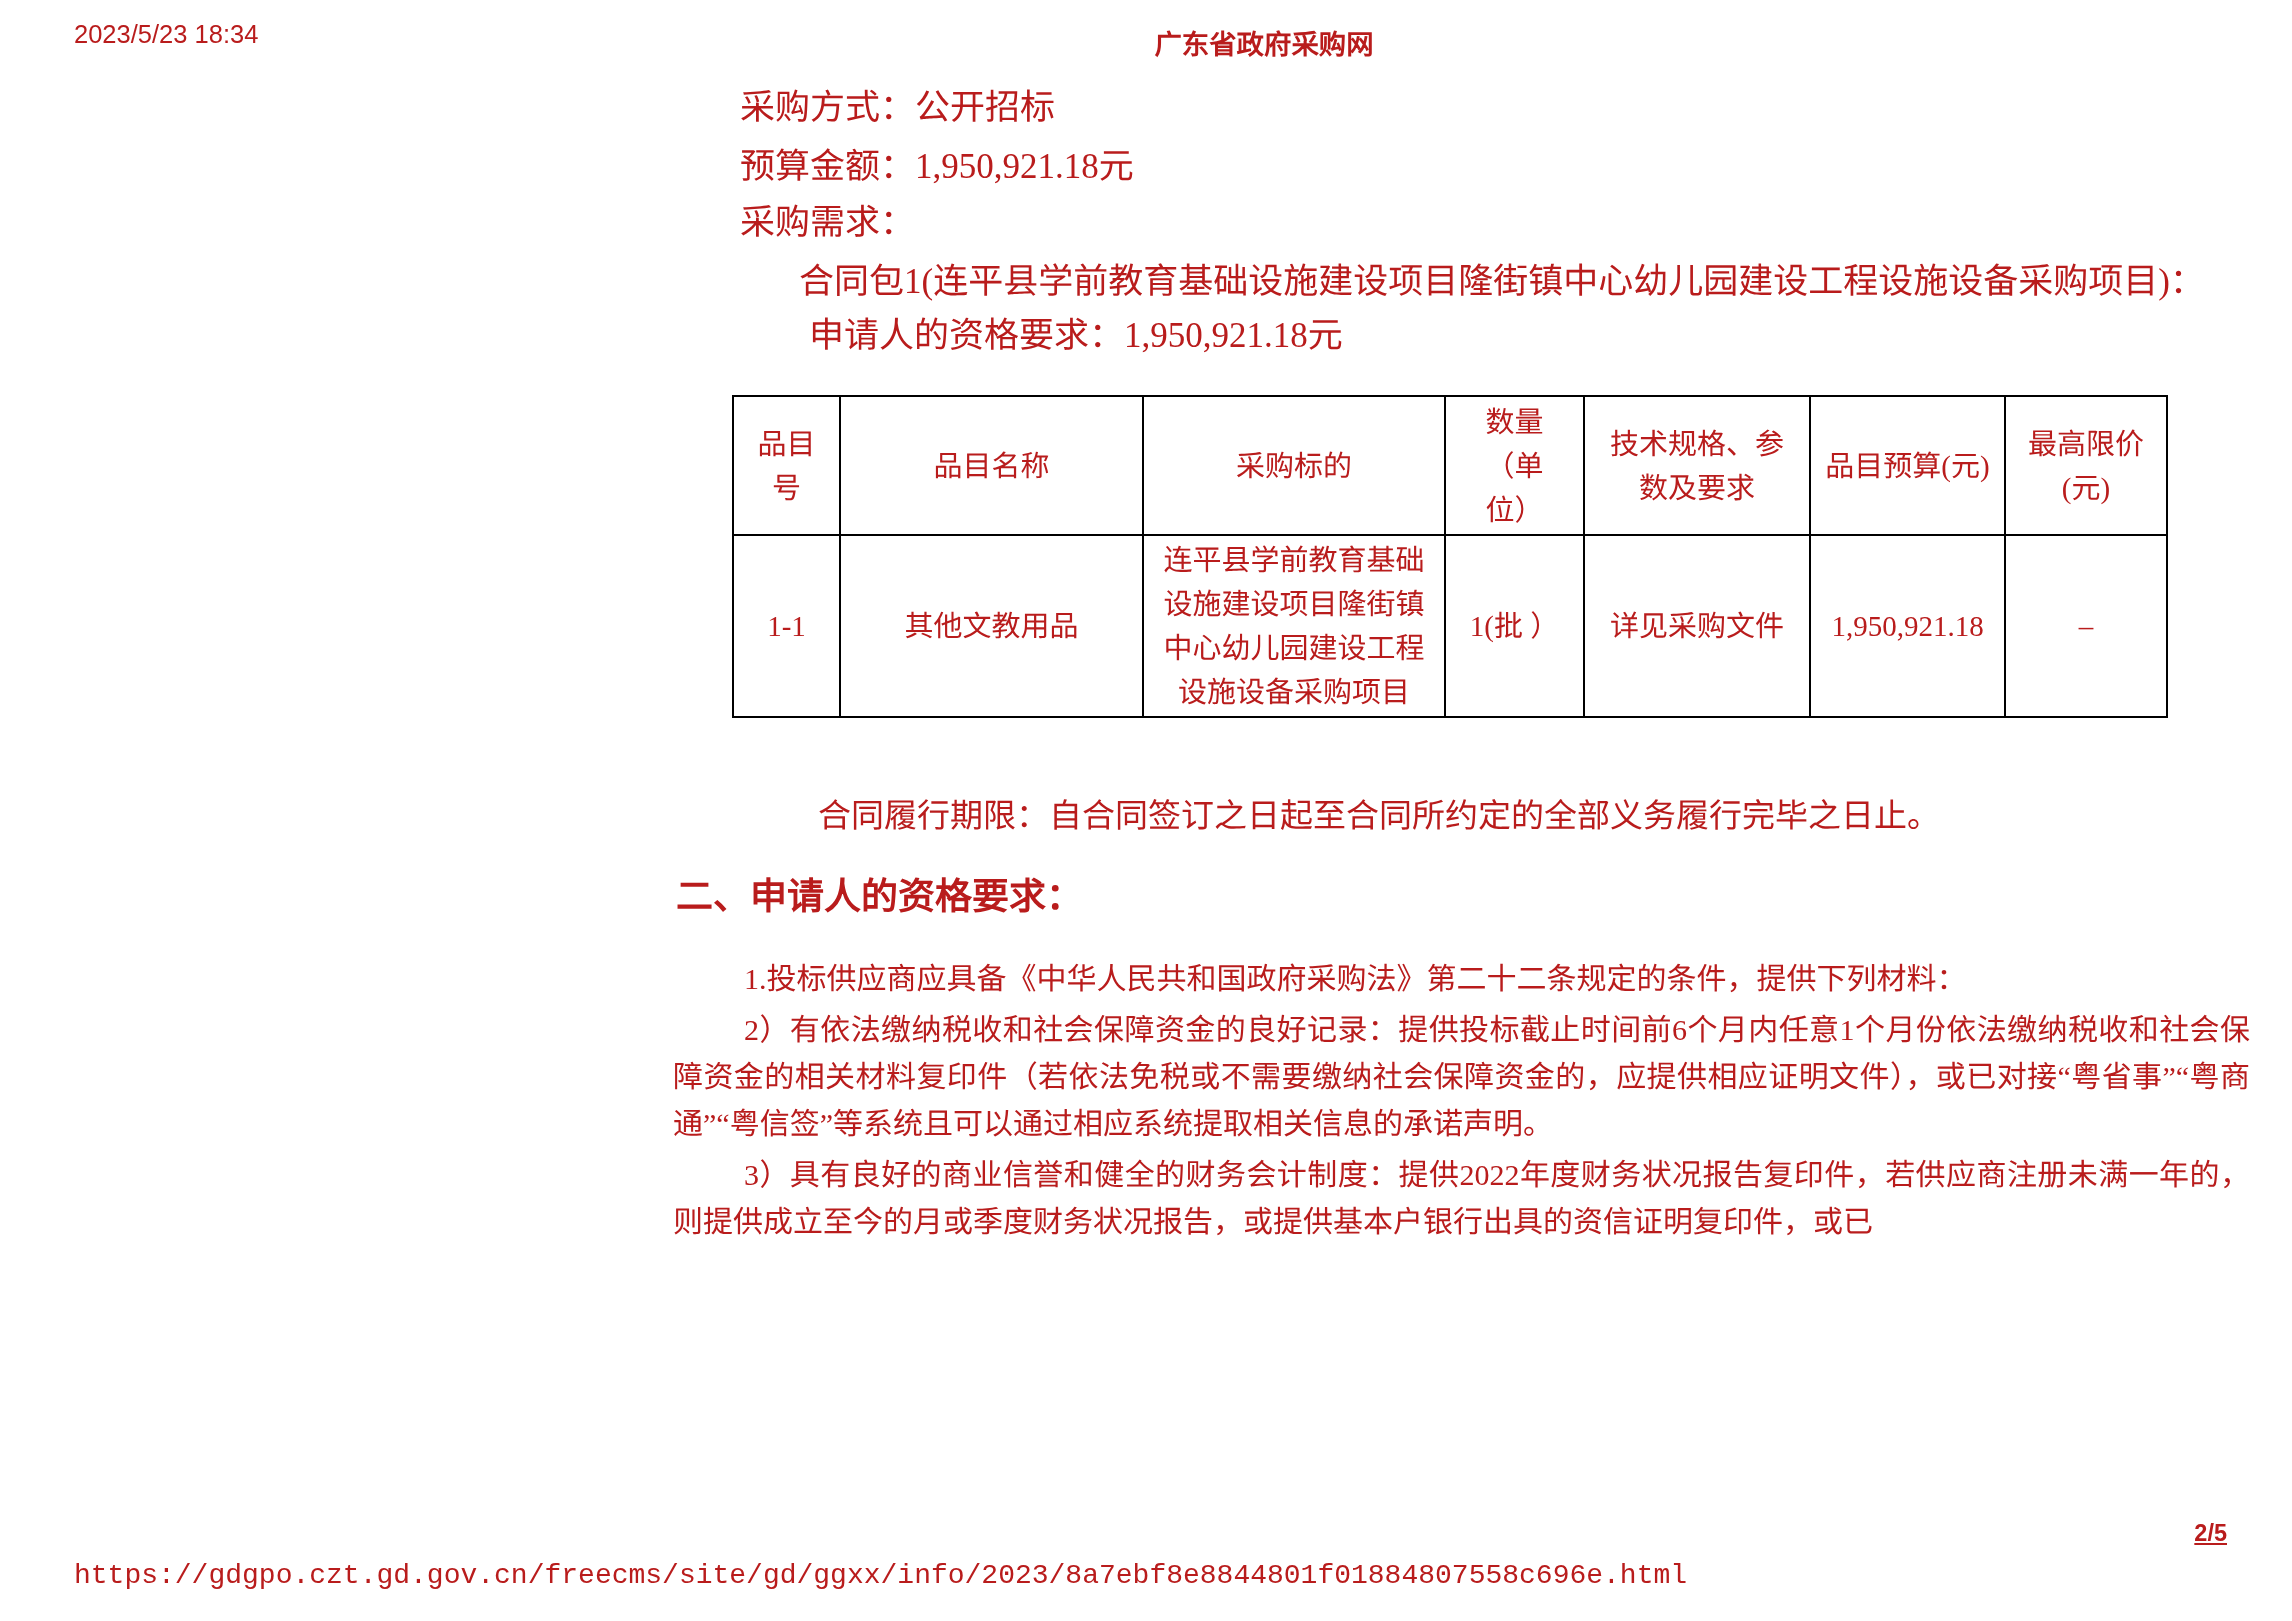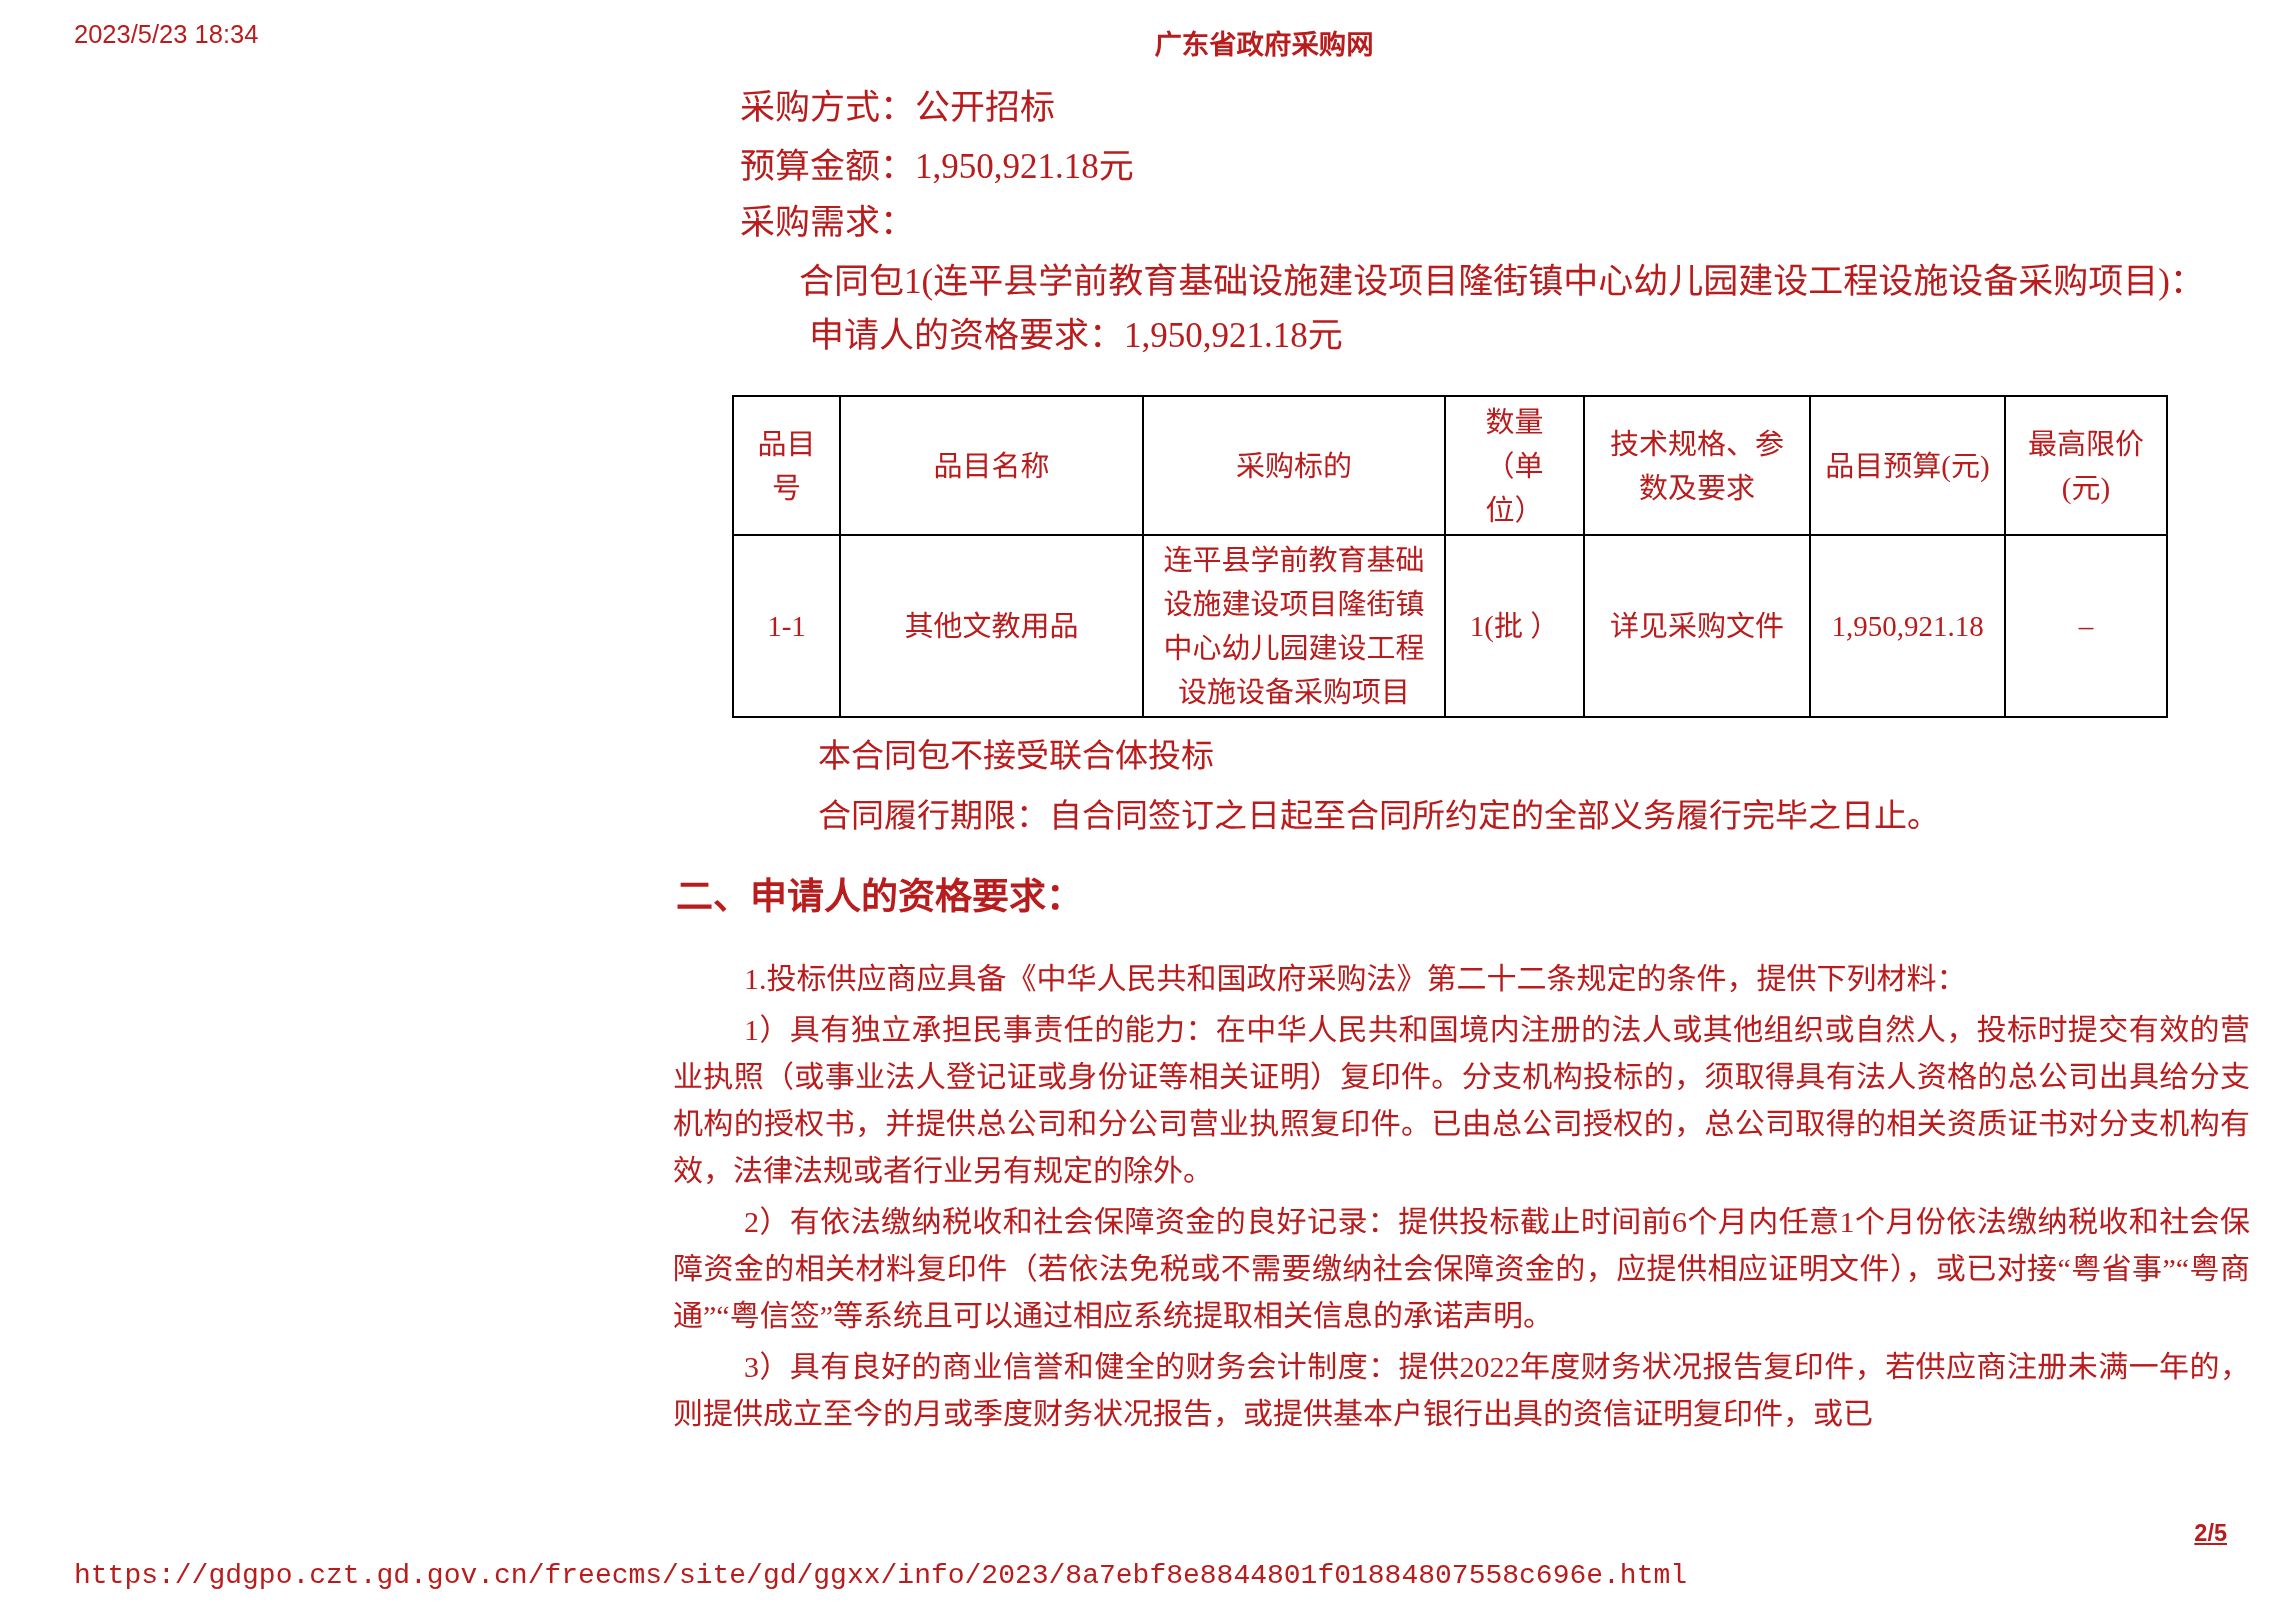--- a/index.html
+++ b/index.html
@@ -121,28 +121,26 @@
 中心幼儿园建设工程
 设施设备采购项目</td>
         <td>1(批 ）</td>
         <td>详见采购文件</td>
         <td>1,950,921.18</td>
         <td class="price-cap">–</td>
       </tr>
     </tbody>
   </table>
 
-  <div class="note n-consortium">本合同包不接受联合体投标</div>
   <div class="note n-period">合同履行期限：自合同签订之日起至合同所约定的全部义务履行完毕之日止。</div>
 
   <div class="sec2-heading">二、申请人的资格要求：</div>
 
   <div class="sec2-body">
     <p>1.投标供应商应具备《中华人民共和国政府采购法》第二十二条规定的条件，提供下列材料：</p>
-    <p>1）具有独立承担民事责任的能力：在中华人民共和国境内注册的法人或其他组织或自然人，投标时提交有效的营业执照（或事业法人登记证或身份证等相关证明）复印件。分支机构投标的，须取得具有法人资格的总公司出具给分支机构的授权书，并提供总公司和分公司营业执照复印件。已由总公司授权的，总公司取得的相关资质证书对分支机构有效，法律法规或者行业另有规定的除外。</p>
     <p>2）有依法缴纳税收和社会保障资金的良好记录：提供投标截止时间前6个月内任意1个月份依法缴纳税收和社会保障资金的相关材料复印件（若依法免税或不需要缴纳社会保障资金的，应提供相应证明文件），或已对接“粤省事”“粤商通”“粤信签”等系统且可以通过相应系统提取相关信息的承诺声明。</p>
     <p>3）具有良好的商业信誉和健全的财务会计制度：提供2022年度财务状况报告复印件，若供应商注册未满一年的，则提供成立至今的月或季度财务状况报告，或提供基本户银行出具的资信证明复印件，或已</p>
   </div>
 
   <div class="ftr-url">https://gdgpo.czt.gd.gov.cn/freecms/site/gd/ggxx/info/2023/8a7ebf8e8844801f01884807558c696e.html</div>
   <div class="ftr-page">2/5</div>
 
 </div>
 
 

